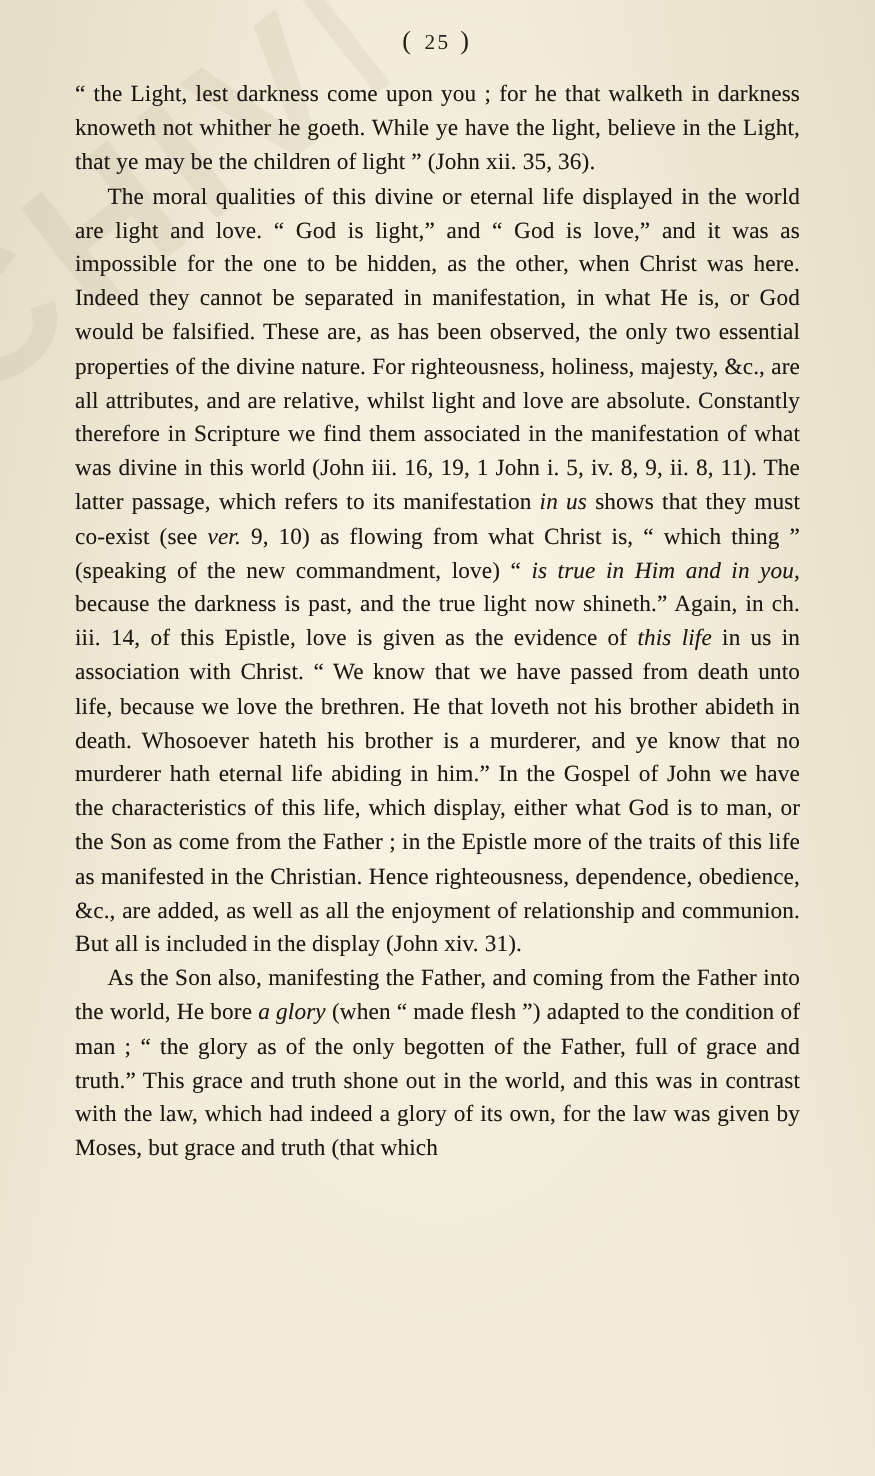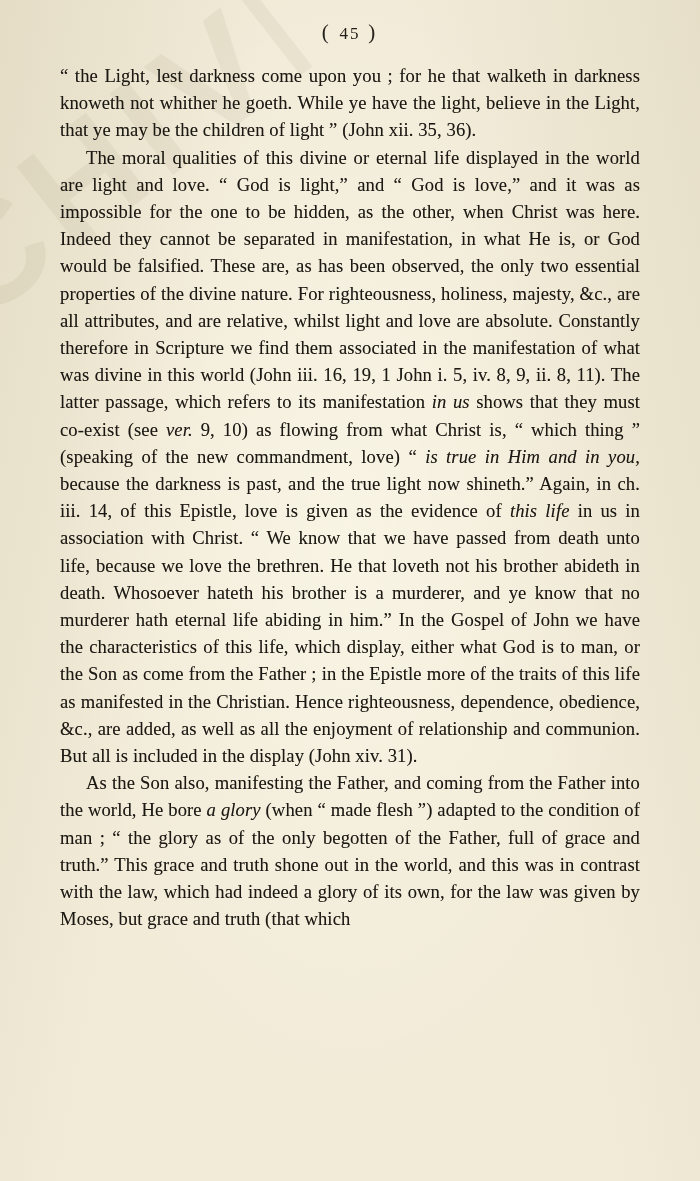--- a/index.html
+++ b/index.html
@@ -102,21 +102,21 @@
 <div class="paper"></div>
 
 <div class="page">
 
   <div class="watermark">
     <span>ARCHIVE</span>
   </div>
 
   <div class="page-header">
     <span class="paren">(</span>
-    <span class="num">45</span>
+    <span class="num">25</span>
     <span class="paren">)</span>
   </div>
 
   <div class="body-text" id="body-text">
       <p><span>“ the Light, lest darkness come upon you ; for he that walketh in darkness knoweth not whither he goeth.   While ye have the light, believe in the Light, that ye may be the children of light ” (John xii. 35, 36).</span></p>
       <p class="indent"><span>The moral qualities of this divine or eternal life displayed in the world are light and love.  “ God is light,” and “ God is love,” and it was as impossible for the one to be hidden, as the other, when Christ was here.   Indeed they cannot be separated in manifestation, in what He is, or God would be falsified.  These are, as has been observed, the only two essential properties of the divine nature.   For righteousness, holiness, majesty, &amp;c., are all attributes, and are relative, whilst light and love are absolute.   Constantly therefore in Scripture we find them associated in the manifestation of what was divine in this world (John iii. 16, 19, 1 John i. 5, iv. 8, 9, ii. 8, 11).  The latter passage, which refers to its manifestation </span><i>in us</i><span> shows that they must co-exist (see </span><i>ver.</i><span> 9, 10) as flowing from what Christ is, “ which thing ” (speaking of the new commandment, love) “ </span><i>is true in Him and in you,</i><span> because the darkness is past, and the true light now shineth.”   Again, in ch. iii. 14, of this Epistle, love is given as the evidence of </span><i>this life</i><span> in us in association with Christ.   “ We know that we have passed from death unto life, because we love the brethren.   He that loveth not his brother abideth in death.   Whosoever hateth his brother is a murderer, and ye know that no murderer hath eternal life abiding in him.”   In the Gospel of John we have the characteristics of this life, which display, either what God is to man, or the Son as come from the Father ; in the Epistle more of the traits of this life as manifested in the Christian.   Hence righteousness, dependence, obedience, &amp;c., are added, as well as all the enjoyment of relationship and communion.   But all is included in the display (John xiv. 31).</span></p>
       <p class="indent"><span>As the Son also, manifesting the Father, and coming from the Father into the world, He bore </span><i>a glory</i><span> (when “ made flesh ”) adapted to the condition of man ; “ the glory as of the only begotten of the Father, full of grace and truth.”   This grace and truth shone out in the world, and this was in contrast with the law, which had indeed a glory of its own, for the law was given by Moses, but grace and truth (that which</span></p>
     </div>
 
 </div>

